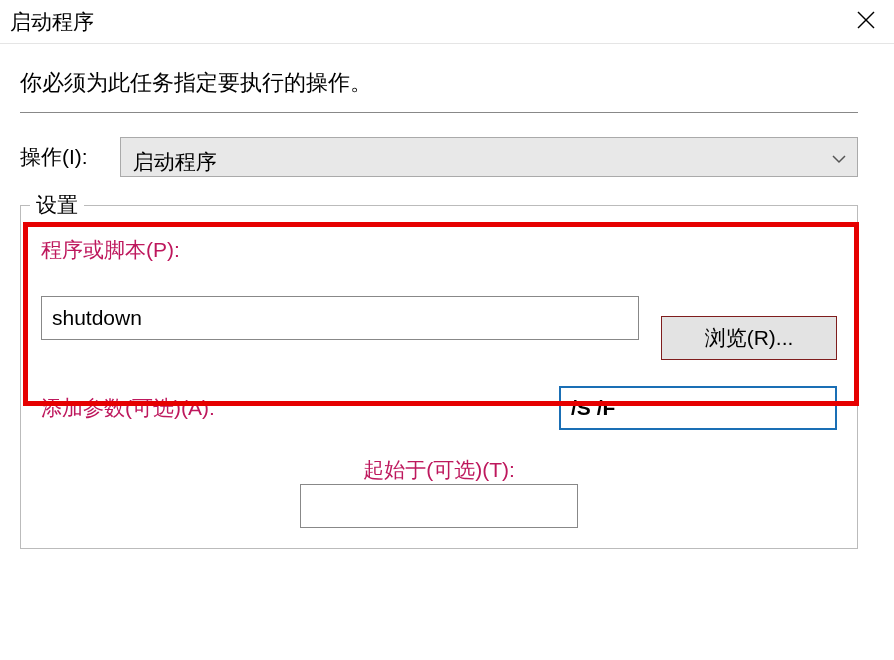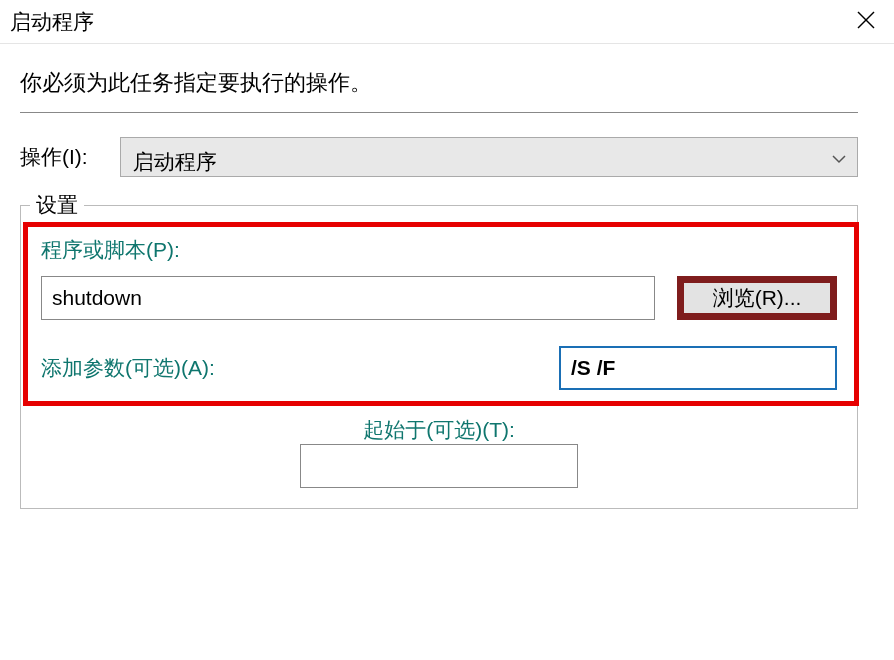--- a/index.html
+++ b/index.html
@@ -97,21 +97,21 @@
       position: relative;
     }
     .highlight-box {
       position: absolute;
       border: 5px solid #e60000;
       pointer-events: none;
       z-index: 3;
     }
     .field-label {
       font-size: 21px;
-      color: #0f766e;
+      color: #be185d;
       margin-bottom: 12px;
     }
     .program-row {
       display: flex;
       align-items: center;
       gap: 22px;
       margin-bottom: 26px;
     }
     .text-input {
       height: 44px;
@@ -119,28 +119,29 @@
       font-size: 21px;
       padding: 0 10px;
       background: #fff;
       color: #000;
     }
     .program-input {
       flex: 1;
     }
     .browse-btn {
       height: 44px;
-      width: 160px;
+      width: 176px;
       background: #e3e3e3;
-      border: 7px solid #7f1d1d;
+      border: 1px solid #7f1d1d;
       font-size: 21px;
       cursor: pointer;
       display: flex;
       align-items: center;
       justify-content: center;
+      margin-top: 40px;
     }
     .param-row {
       display: flex;
       align-items: center;
       justify-content: space-between;
       margin-bottom: 26px;
     }
     .param-input {
       width: 278px;
       border: 2px solid #1a6fb5;

